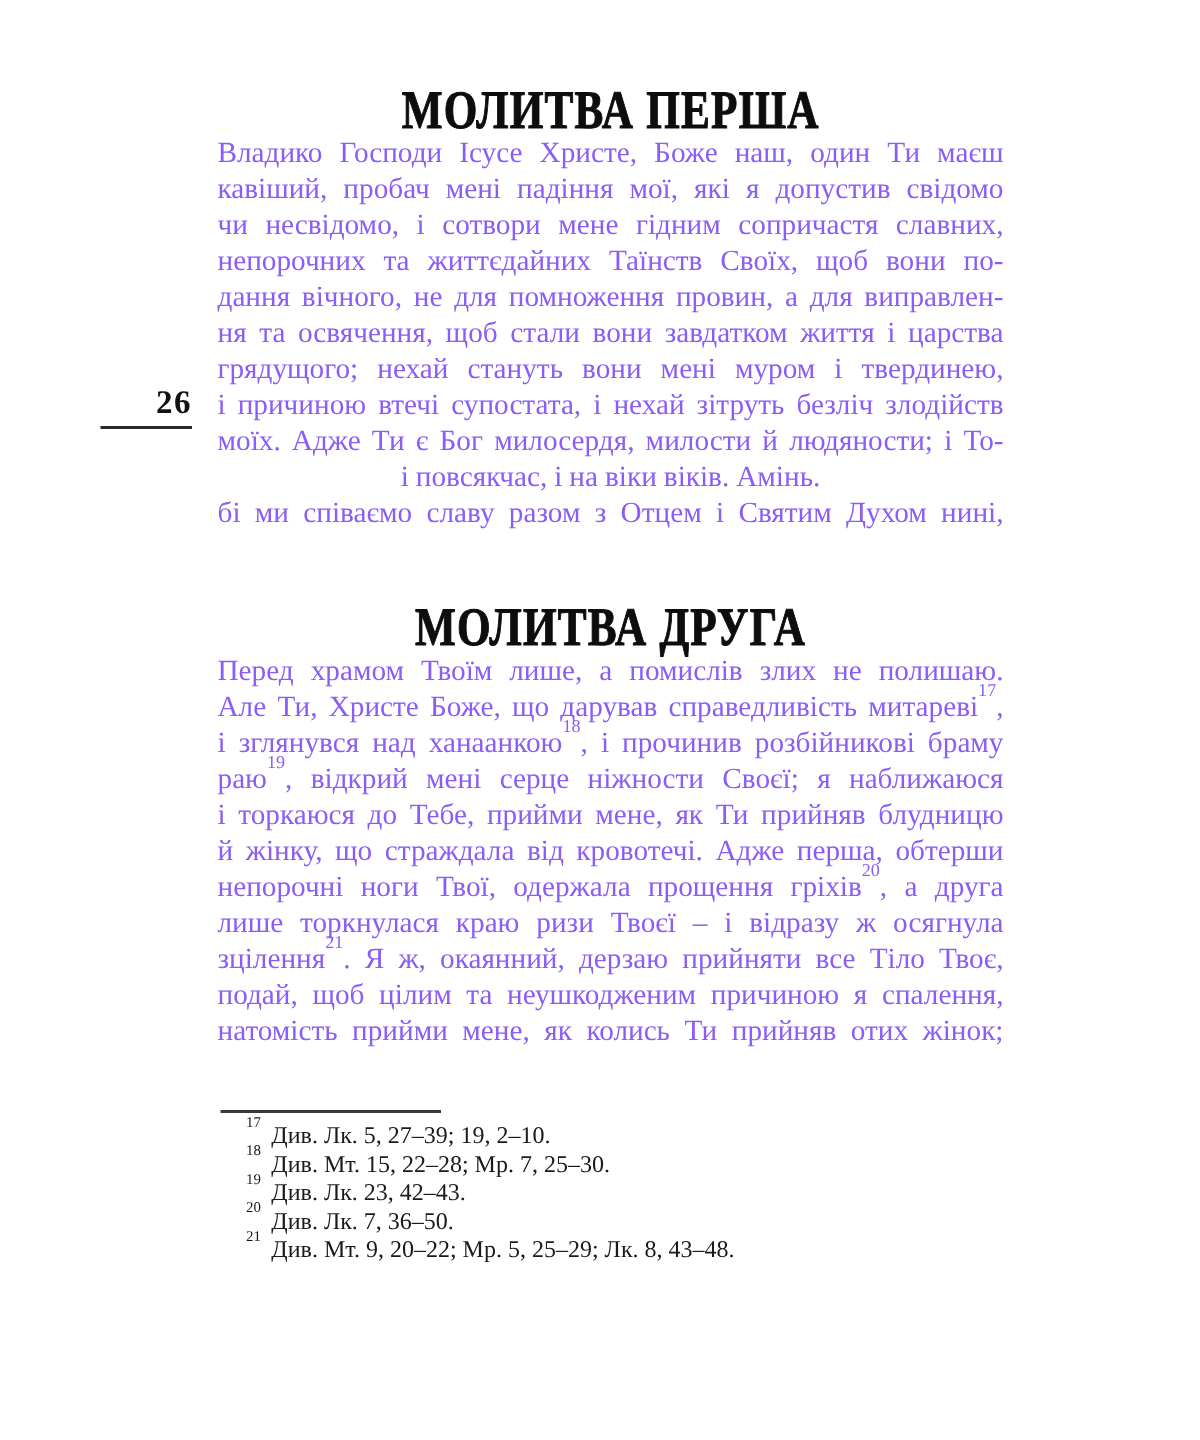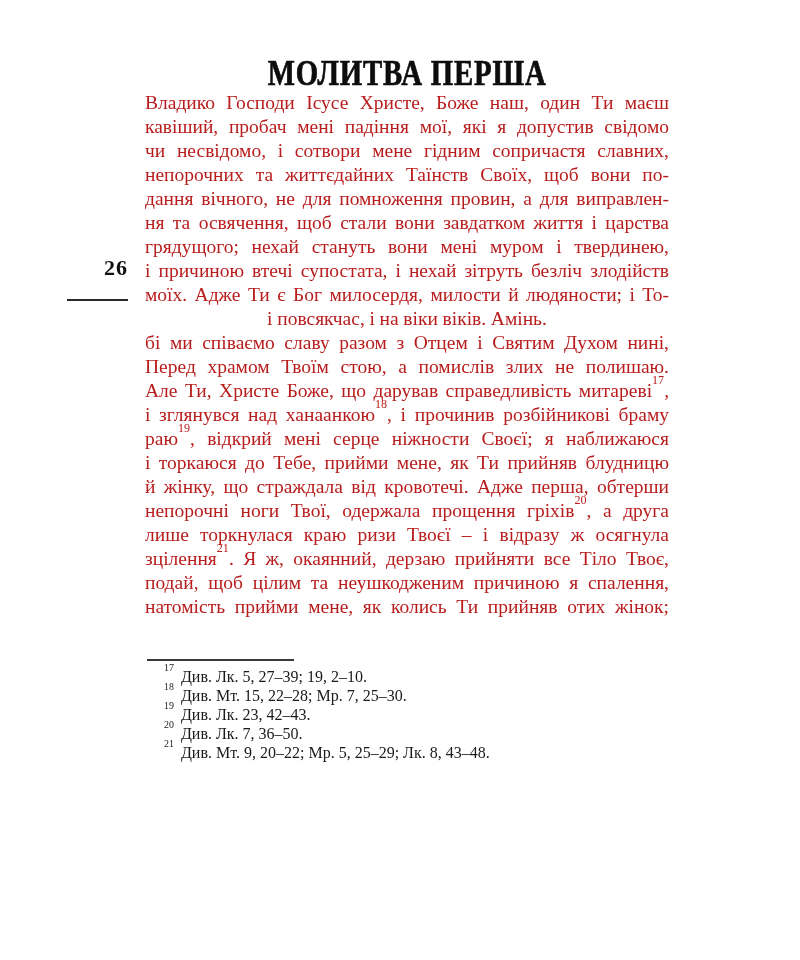--- a/index.html
+++ b/index.html
@@ -18,21 +18,21 @@
     overflow: hidden;
   }
   
   .pageno-wrap {
     position: absolute;
     left: 67px;
     top: 256px;
     width: 61px;
     text-align: right;
     border-bottom: 2.5px solid #2a2a2a;
-    padding-bottom: 20px;
+    padding-bottom: 4px;
   }
   .pageno {
     font-size: 22px;
     font-weight: 700;
     letter-spacing: 1px;
     line-height: 23px;
     color: #111;
   }
   
   .text-column {
@@ -58,21 +58,21 @@
     white-space: nowrap;
   }
   #prayer-1 .prayer-title { margin-top: 55px; }
   #prayer-2 .prayer-title { margin-top: 45px; }
   .prayer-body { margin-top: 0; }
   .line {
     font-size: 19.5px;
     line-height: 24px;
     word-spacing: -0.2px;
     white-space: normal;
-    color: #b91c1c;
+    color: #8b5cf6;
   }
   .line.justify {
     text-align: justify;
     text-align-last: justify;
   }
   .line.center {
     text-align: center;
     text-align-last: center;
   }
   sup.ref, sup.fn-marker {
@@ -122,22 +122,23 @@
             <div class="line justify">дання вічного, не для помноження провин, а для виправлен-</div>
             <div class="line justify">ня та освячення, щоб стали вони завдатком життя і царства</div>
             <div class="line justify">грядущого; нехай стануть вони мені муром і твердинею,</div>
             <div class="line justify">і причиною втечі супостата, і нехай зітруть безліч злодійств</div>
             <div class="line justify">моїх. Адже Ти є Бог милосердя, милости й людяности; і То-</div>
             <div class="line center">і повсякчас, і на віки віків. Амінь.</div>
             <div class="line justify">бі ми співаємо славу разом з Отцем і Святим Духом нині,</div>
           </div>
         </section>
         <section id="prayer-2">
+          <h2 class="prayer-title"><span class="squeeze">МОЛИТВА ДРУГА</span></h2>
           <div class="prayer-body">
-            <div class="line justify">Перед храмом Твоїм стою, а помислів злих не полишаю.</div>
+            <div class="line justify">Перед храмом Твоїм лише, а помислів злих не полишаю.</div>
             <div class="line justify">Але Ти, Христе Боже, що дарував справедливість митареві<sup class="ref">17</sup>,</div>
             <div class="line justify">і зглянувся над ханаанкою<sup class="ref">18</sup>, і прочинив розбійникові браму</div>
             <div class="line justify">раю<sup class="ref">19</sup>, відкрий мені серце ніжности Своєї; я наближаюся</div>
             <div class="line justify">і торкаюся до Тебе, прийми мене, як Ти прийняв блудницю</div>
             <div class="line justify">й жінку, що страждала від кровотечі. Адже перша, обтерши</div>
             <div class="line justify">непорочні ноги Твої, одержала прощення гріхів<sup class="ref">20</sup>, а друга</div>
             <div class="line justify">лише торкнулася краю ризи Твоєї – і відразу ж осягнула</div>
             <div class="line justify">зцілення<sup class="ref">21</sup>. Я ж, окаянний, дерзаю прийняти все Тіло Твоє,</div>
             <div class="line justify">подай, щоб цілим та неушкодженим причиною я спалення,</div>
             <div class="line justify">натомість прийми мене, як колись Ти прийняв отих жінок;</div>

